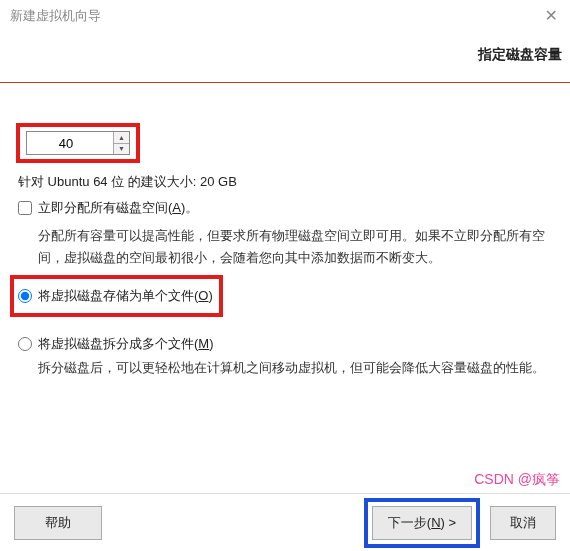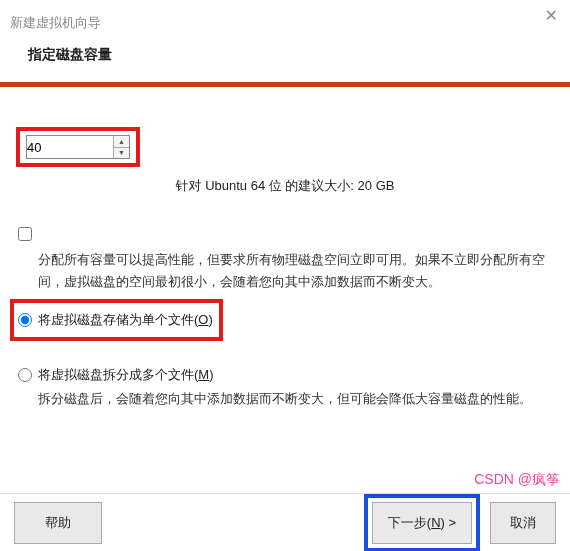--- a/index.html
+++ b/index.html
@@ -8,37 +8,38 @@
       font-size: 13px;
       background: #fff;
       width: 570px;
       height: 551px;
       position: relative;
       overflow: hidden;
     }
     .titlebar {
       height: 32px;
       display: flex;
-      align-items: flex-end;
+      align-items: center;
       padding: 0 10px;
       color: #888;
       font-size: 13px;
       position: relative;
     }
     .titlebar .close {
       position: absolute;
       right: 12px;
       top: 6px;
       font-size: 16px;
       color: #888;
       cursor: pointer;
     }
     .header {
       padding: 14px 8px 12px 28px;
-      border-bottom: 5px solid #c2410c;
+      border-bottom: 1px solid #c2410c;
+      text-align: right;
     }
     .header .title {
       font-weight: bold;
       font-size: 14px;
       color: #222;
       margin-bottom: 6px;
     }
     .header .subtitle {
       font-size: 13px;
       color: #333;
@@ -67,21 +68,21 @@
     }
     .spinner {
       display: inline-flex;
       align-items: stretch;
       border: 1px solid #888;
       height: 24px;
     }
     .spinner input {
       width: 86px;
       border: none;
-      text-align: left;
+      text-align: center;
       padding-right: 8px;
       font-size: 13px;
       font-family: inherit;
       outline: none;
     }
     .spinner .arrows {
       display: flex;
       flex-direction: column;
       border-left: 1px solid #aaa;
       width: 16px;
@@ -90,21 +91,21 @@
     .spinner .arrows div {
       flex: 1;
       display: flex;
       align-items: center;
       justify-content: center;
       font-size: 7px;
       color: #555;
       cursor: pointer;
     }
     .spinner .arrows div:first-child { border-bottom: 1px solid #aaa; }
-    .rec { margin-bottom: 32px; text-align: center; }
+    .rec { margin-bottom: 8px; }
     .check-row {
       display: flex;
       align-items: center;
       margin-bottom: 8px;
     }
     .check-row input[type=checkbox] {
       width: 14px; height: 14px; margin-right: 6px;
     }
     .desc {
       padding-left: 20px;
@@ -119,40 +120,40 @@
     }
     .radio-row input[type=radio] {
       width: 14px; height: 14px; margin-right: 6px;
     }
     .radio-highlight {
       border: 4px solid #e31b1b;
       padding: 4px 6px 4px 4px;
       display: inline-flex;
       align-items: center;
       margin-left: -8px;
-      margin-bottom: 21px;
+      margin-bottom: 14px;
     }
     .radio-desc {
       padding-left: 20px;
       color: #333;
       line-height: 1.7;
     }
     .footer {
       position: absolute;
       bottom: 0; left: 0; right: 0;
       height: 58px;
       border-top: 1px solid #ddd;
       display: flex;
       align-items: center;
       padding: 0 14px;
     }
     .btn {
       border: 1px solid #aaa;
       background: #e9e9e9;
-      height: 42px;
+      height: 34px;
       padding: 0 12px;
       font-size: 13px;
       font-family: inherit;
       cursor: pointer;
       color: #222;
       display: inline-flex;
       align-items: center;
       justify-content: center;
     }
     .btn-help { width: 88px; }
@@ -198,39 +199,42 @@
           <div>▼</div>
         </span>
       </span>
     </span>
   </div>
 
   <div class="rec">针对 Ubuntu 64 位 的建议大小: 20 GB</div>
 
   <div class="check-row">
     <input type="checkbox" style="">
+    <label>
+      <span>立即分配所有磁盘空间(</span><span class="u">A</span><span>)。</span>
+    </label>
   </div>
   <div class="desc">分配所有容量可以提高性能，但要求所有物理磁盘空间立即可用。如果不立即分配所有空间，虚拟磁盘的空间最初很小，会随着您向其中添加数据而不断变大。</div>
 
   <div class="radio-group">
     <span class="radio-highlight">
       <span class="radio-row">
         <input type="radio" name="store" checked="" style="">
         <label>
           <span>将虚拟磁盘存储为单个文件(</span><span class="u">O</span><span>)</span>
         </label>
       </span>
     </span>
     <div class="radio-row">
       <input type="radio" name="store" style="">
       <label>
         <span>将虚拟磁盘拆分成多个文件(</span><span class="u">M</span><span>)</span>
       </label>
     </div>
-    <div class="radio-desc">拆分磁盘后，会随着您向其中添加数据而不断变大，但可能会降低大容量磁盘的性能。</div>
+    <div class="radio-desc">拆分磁盘后，可以更轻松地在计算机之间移动虚拟机，但可能会降低大容量磁盘的性能。</div>
   </div>
 
 </div>
 
 <div class="watermark">CSDN @疯筝</div>
 
 <div class="footer">
   <button class="btn btn-help">帮助</button>
   <span class="spacer"></span>
   <span class="next-wrap">

